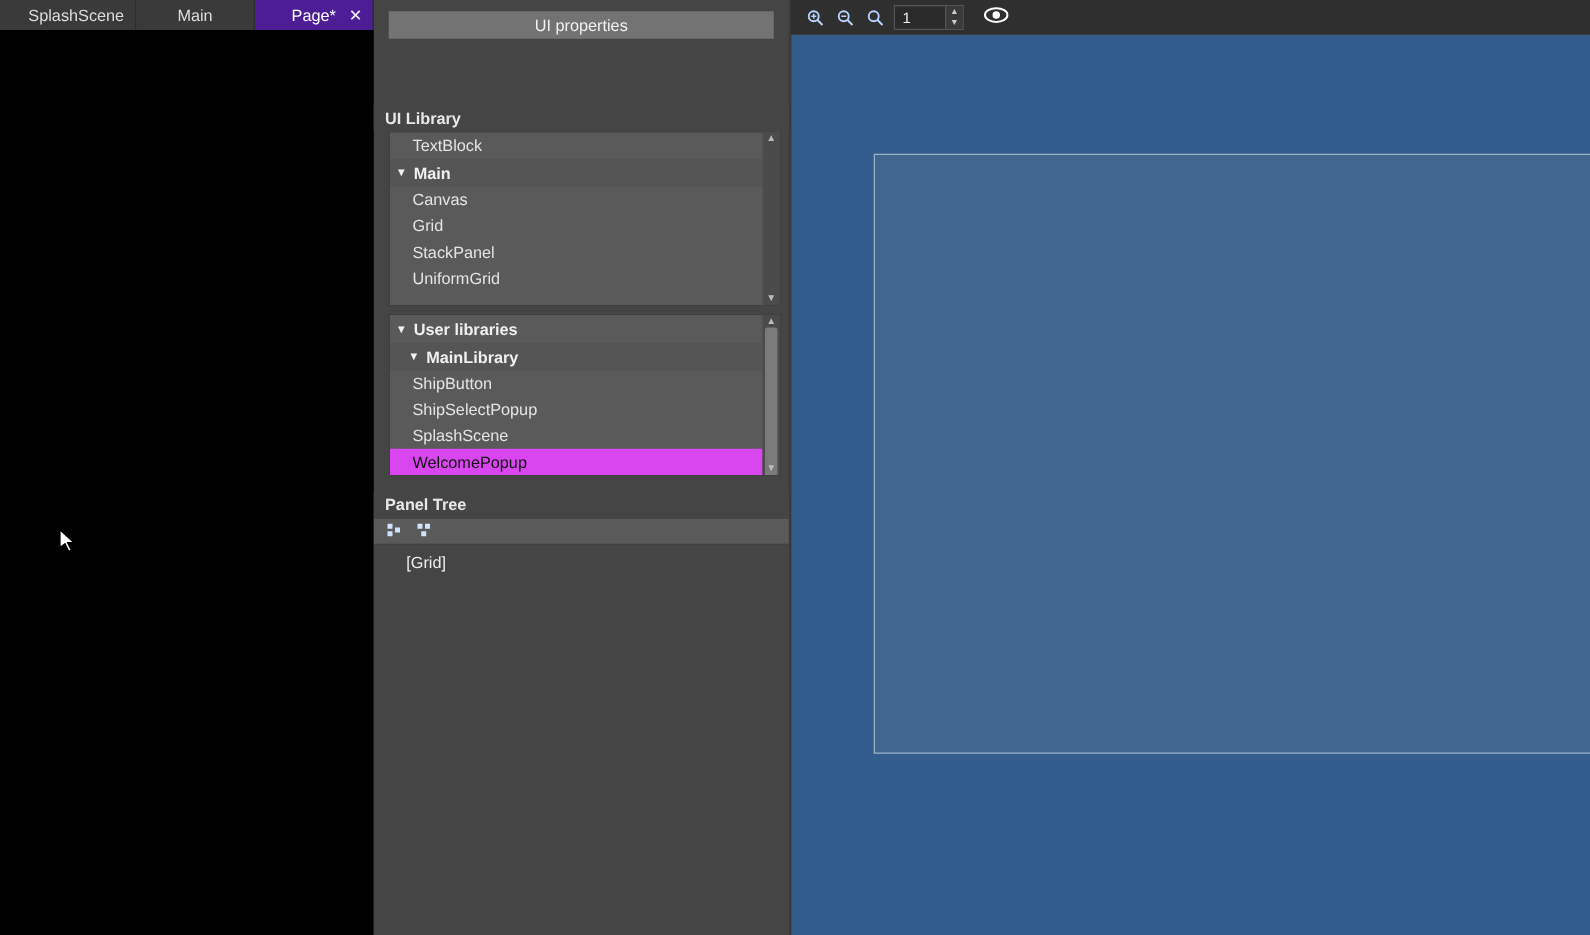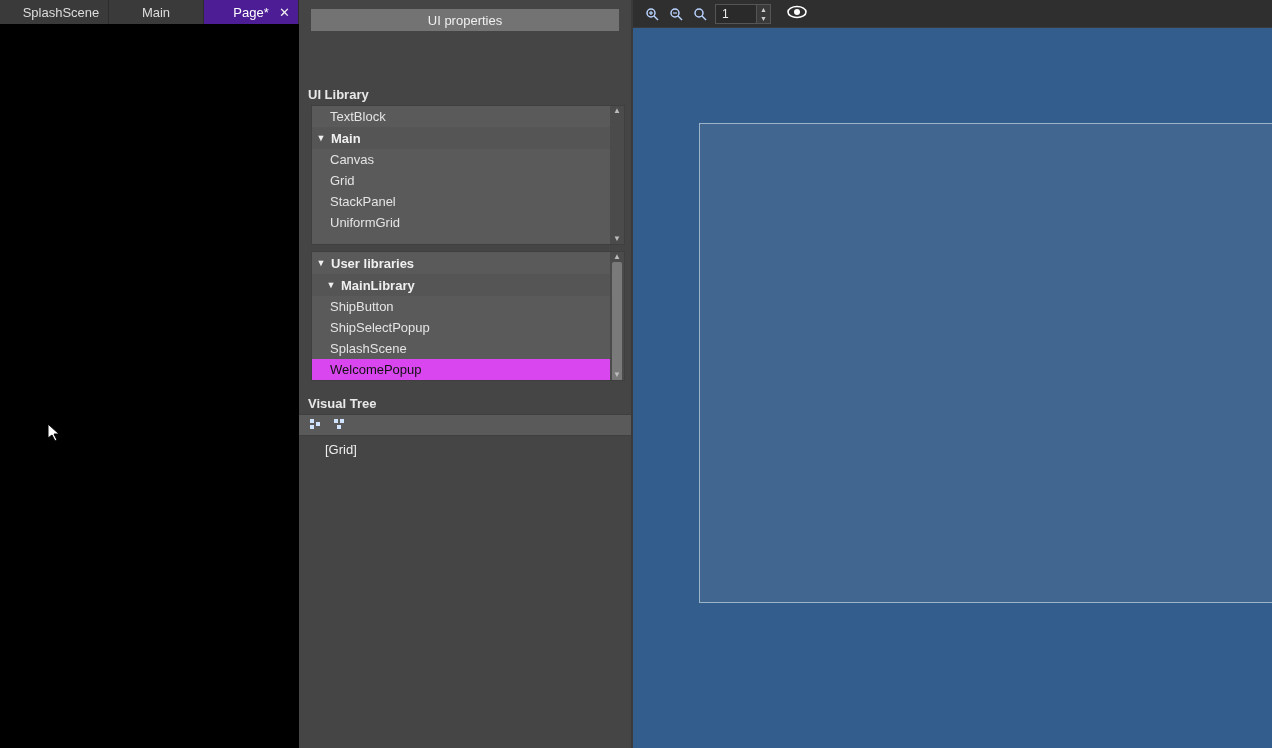--- a/index.html
+++ b/index.html
@@ -105,21 +105,21 @@
           <div class="item">SplashScene</div>
           <div class="item sel">WelcomePopup</div>
           <div class="scrolltrack">
             <div class="scrollthumb" style="top:10px;height:128px;"></div>
             <div style="position:absolute;top:0;left:0;right:0;height:10px;font-size:8px;text-align:center;color:#bbb;">▲</div>
             <div style="position:absolute;bottom:0;left:0;right:0;height:10px;font-size:8px;text-align:center;color:#bbb;">▼</div>
           </div>
         </div>
       </div>
 
-      <div class="section-title" style="margin-top:6px;">Visual Tree</div>
+      <div class="section-title" style="margin-top:6px;">Panel Tree</div>
       <div class="visual-tree">
         <div class="vt-tools">
           <span class="ticon">
             <svg width="12" height="12" viewBox="0 0 12 12">
                 <rect x="1" y="1" width="4" height="4" fill="#cfe3ff"></rect>
                 <rect x="1" y="7" width="4" height="4" fill="#cfe3ff"></rect>
                 <rect x="7" y="4" width="4" height="4" fill="#cfe3ff"></rect>
               </svg>
           </span>
           <span class="ticon">

